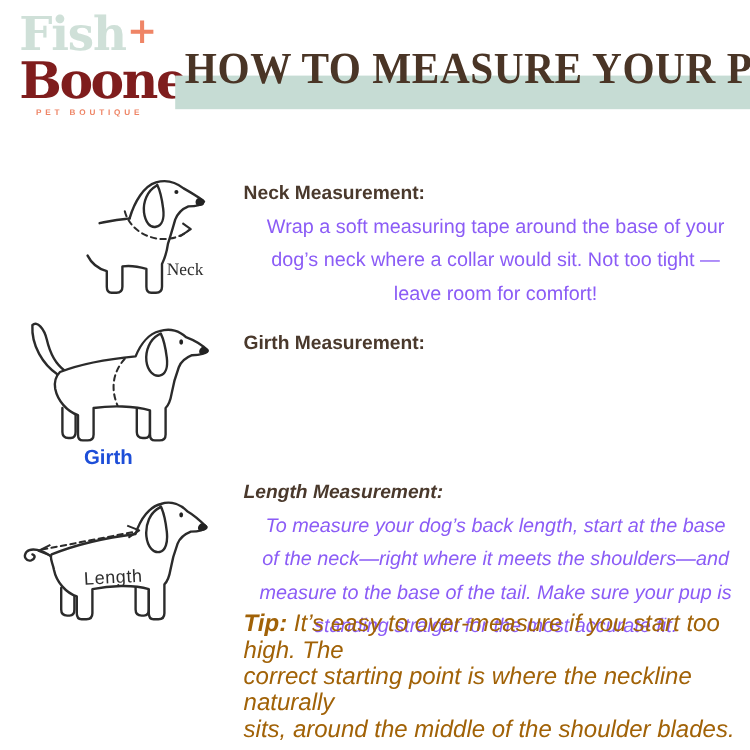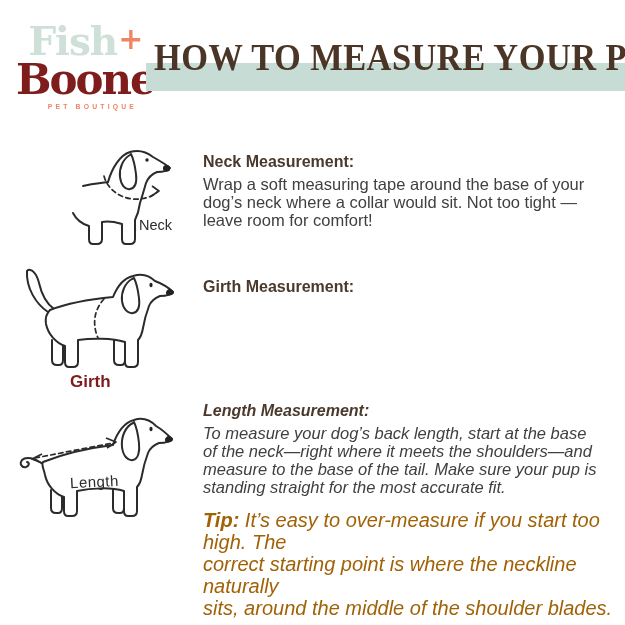--- a/index.html
+++ b/index.html
@@ -1,21 +1,21 @@
 <!DOCTYPE html>
 <html><head>
 <meta charset="utf-8">
 <style>
   html,body{margin:0;padding:0;background:#ffffff;}
   .canvas{
     position:relative;width:625px;height:625px;background:#ffffff;
     font-family:"Liberation Sans",sans-serif;overflow:hidden;
   }
   
-  .logo{position:absolute;left:16px;top:20px;text-align:center;}
+  .logo{position:absolute;left:16px;top:8px;}
   .logo-top{
     font-family:"DejaVu Serif",serif;font-weight:bold;
     font-size:39px;line-height:38px;color:#cfe0d8;letter-spacing:-1px;
   }
   .logo-plus{color:#ef8566;font-size:30px;vertical-align:6px;margin-left:1px;}
   .logo-bottom{
     font-family:"DejaVu Serif",serif;font-weight:bold;
     font-size:42px;line-height:40px;color:#7f1d1d;letter-spacing:-2px;
   }
   .logo-tagline{
@@ -32,39 +32,39 @@
     font-family:"Liberation Serif",serif;font-weight:bold;
     font-size:37px;color:#4a3526;white-space:nowrap;
     transform:scaleX(0.93);transform-origin:left center;letter-spacing:0.5px;
   }
   
   .section{position:absolute;left:203px;width:420px;}
   .section h3{
     margin:0 0 3px 0;font-size:16px;font-weight:bold;color:#4a392c;line-height:21px;
   }
   .section p{
-    margin:0;font-size:16.5px;line-height:18px;color:#404040;white-space:pre-line;
+    margin:0;font-size:16.5px;line-height:28px;color:#8b5cf6;white-space:pre-line;text-align:center;
   }
   .sec-1{top:151px;} .sec-2{top:276px;} .sec-3{top:400px;font-style:italic;}
   .tip{
     position:absolute;left:203px;top:509px;width:420px;
     font-style:italic;font-size:20px;line-height:22px;color:#a16207;white-space:pre-line;
   }
   .tip b{font-weight:bold;}
   
   .fig{position:absolute;}
   .fig-neck{left:60px;top:142px;width:135px;height:108px;}
   .fig-girth{left:16px;top:266px;width:162px;height:130px;}
   .fig-length{left:13px;top:412px;width:165px;height:118px;}
   .fig svg{display:block;}
   .fig-label{
     position:absolute;color:#2d2d2d;font-size:14.5px;line-height:16px;white-space:nowrap;
   }
-  .lbl-neck{left:79px;top:75px;}
-  .lbl-girth{left:54px;top:108px;font-size:17px;font-weight:bold;color:#7f1d1d;}
+  .lbl-neck{left:79px;top:75px;font-family:Liberation Serif, serif;}
+  .lbl-girth{left:54px;top:108px;font-size:17px;font-weight:bold;color:#1d4ed8;}
   .lbl-length{left:57px;top:62px;font-size:15px;transform:rotate(-3deg);letter-spacing:0.5px;}
   .outline{fill:#ffffff;stroke:#2b2b2b;stroke-width:2;stroke-linecap:round;stroke-linejoin:round;}
   .dash{fill:none;stroke:#2b2b2b;stroke-width:1.7;stroke-dasharray:4.5 3.5;stroke-linecap:round;}
   .solidline{fill:none;stroke:#2b2b2b;stroke-width:2;stroke-linecap:round;}
   .arrowhead{fill:none;stroke:#2b2b2b;stroke-width:1.7;stroke-linejoin:round;}
   .darkfill{fill:#222;stroke:none;}
 </style>
 </head>
 <body>
 

